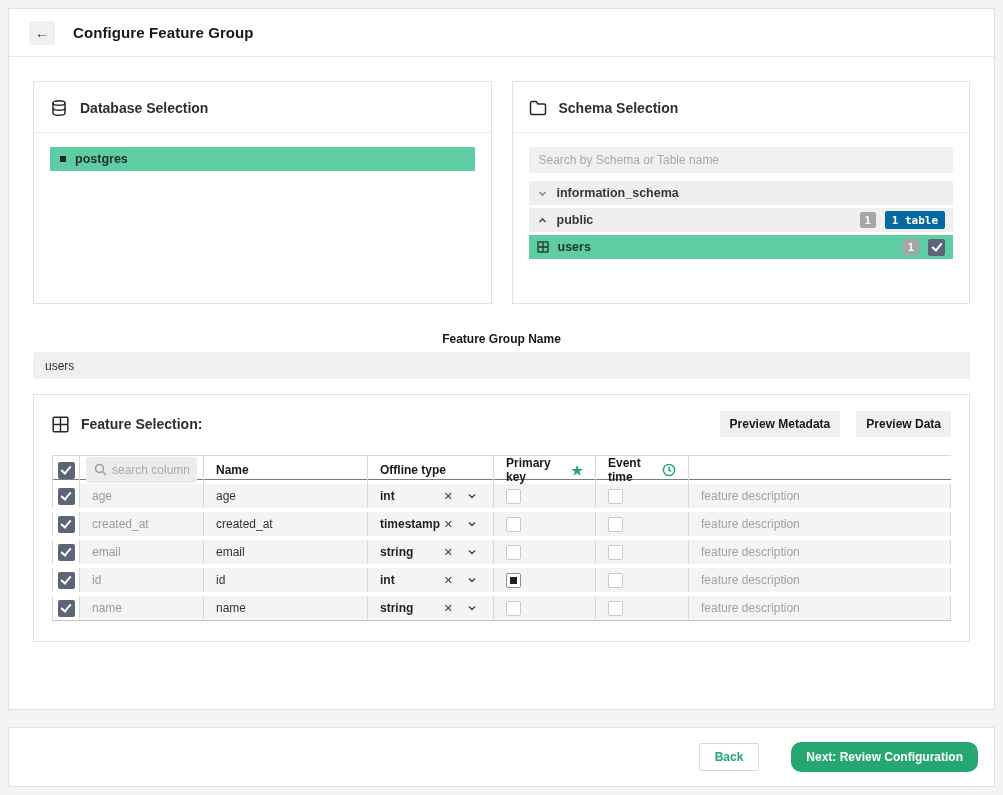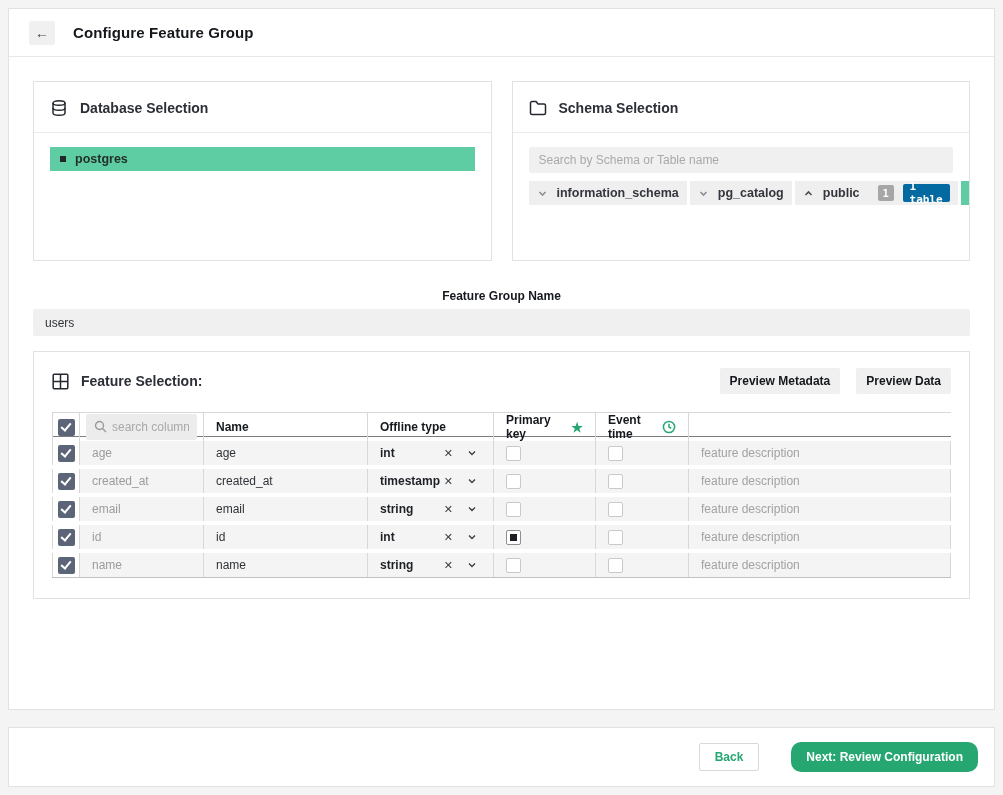--- a/index.html
+++ b/index.html
@@ -22,40 +22,40 @@
     width:26px; height:24px; background:#f0f0f0; border:none; cursor:pointer;
     display:flex; align-items:center; justify-content:center;
     font-size:14px; color:#3a3f46; border-radius:2px;
   }
   .page-title { margin-left:18px; font-size:15px; font-weight:bold; color:#15181c; letter-spacing:.1px; }
 
   .content { padding:24px 24px 60px; }
 
   .panels { display:flex; gap:20px; }
   .panel {
-    flex:1; border:1px solid #e2e2e2; height:180px; padding:14px 16px; background:#fff;
+    flex:1; border:1px solid #e2e2e2; height:223px; padding:14px 16px; background:#fff;
     overflow:hidden;
   }
   .panel-head { display:flex; align-items:center; gap:12px; height:24px; }
   .panel-title { font-size:14px; font-weight:600; color:#2b2f36; }
   .panel-divider { border:none; border-top:1px solid #ebebeb; margin:12px -16px 14px; }
 
   .db-item {
     height:24px; background:#5ecda4; display:flex; align-items:center; gap:9px;
     padding:0 10px; font-size:12.5px; font-weight:600; color:#23302b; cursor:pointer;
   }
   .sq-bullet { width:6px; height:6px; background:#23272c; }
 
   .schema-search {
     width:100%; height:26px; background:#f0f0f0; border:none; outline:none;
     font-family:"Liberation Sans", sans-serif;
     font-size:12px; color:#333; padding:0 10px; border-radius:2px;
   }
   .schema-search::placeholder { color:#a9a9a9; }
-  .schema-list { margin-top:8px; display:flex; flex-direction:row; gap:3px; }
+  .schema-list { margin-top:8px; display:flex; flex-direction:column; gap:3px; }
   .schema-row {
     height:24px; background:#efefef; display:flex; align-items:center; gap:9px;
     padding:0 8px; font-size:12.5px; font-weight:600; color:#33373d; cursor:pointer;
   }
   .schema-row.selected { background:#5ecda4; color:#24332c; }
   .row-spacer { flex:1; }
   .badge-gray {
     min-width:16px; height:16px; background:#a6a6a6; color:#fff; border-radius:2px;
     font-family:"DejaVu Sans Mono", monospace; font-size:10.5px;
     display:flex; align-items:center; justify-content:center; padding:0 3px;
@@ -200,28 +200,20 @@
           <div class="schema-row">
             <span>
               <svg width="11" height="11" viewBox="0 0 11 11" fill="none" stroke="#8a8f96" stroke-width="1.6">
                   <path d="M2.5 4 L5.5 7 L8.5 4"></path>
                 </svg>
             </span>
             <span>information_schema</span>
           </div>
           <div class="schema-row">
             <span>
-              <svg width="11" height="11" viewBox="0 0 11 11" fill="none" stroke="#8a8f96" stroke-width="1.6">
-                  <path d="M2.5 4 L5.5 7 L8.5 4"></path>
-                </svg>
-            </span>
-            <span>pg_catalog</span>
-          </div>
-          <div class="schema-row">
-            <span>
               <svg width="11" height="11" viewBox="0 0 11 11" fill="none" stroke="#4a4f56" stroke-width="1.6">
                   <path d="M2.5 7 L5.5 4 L8.5 7"></path>
                 </svg>
             </span>
             <span>public</span>
             <span class="row-spacer"></span>
             <span class="badge-gray">1</span>
             <span class="badge-green">1 table</span>
           </div>
           <div class="schema-row selected">

